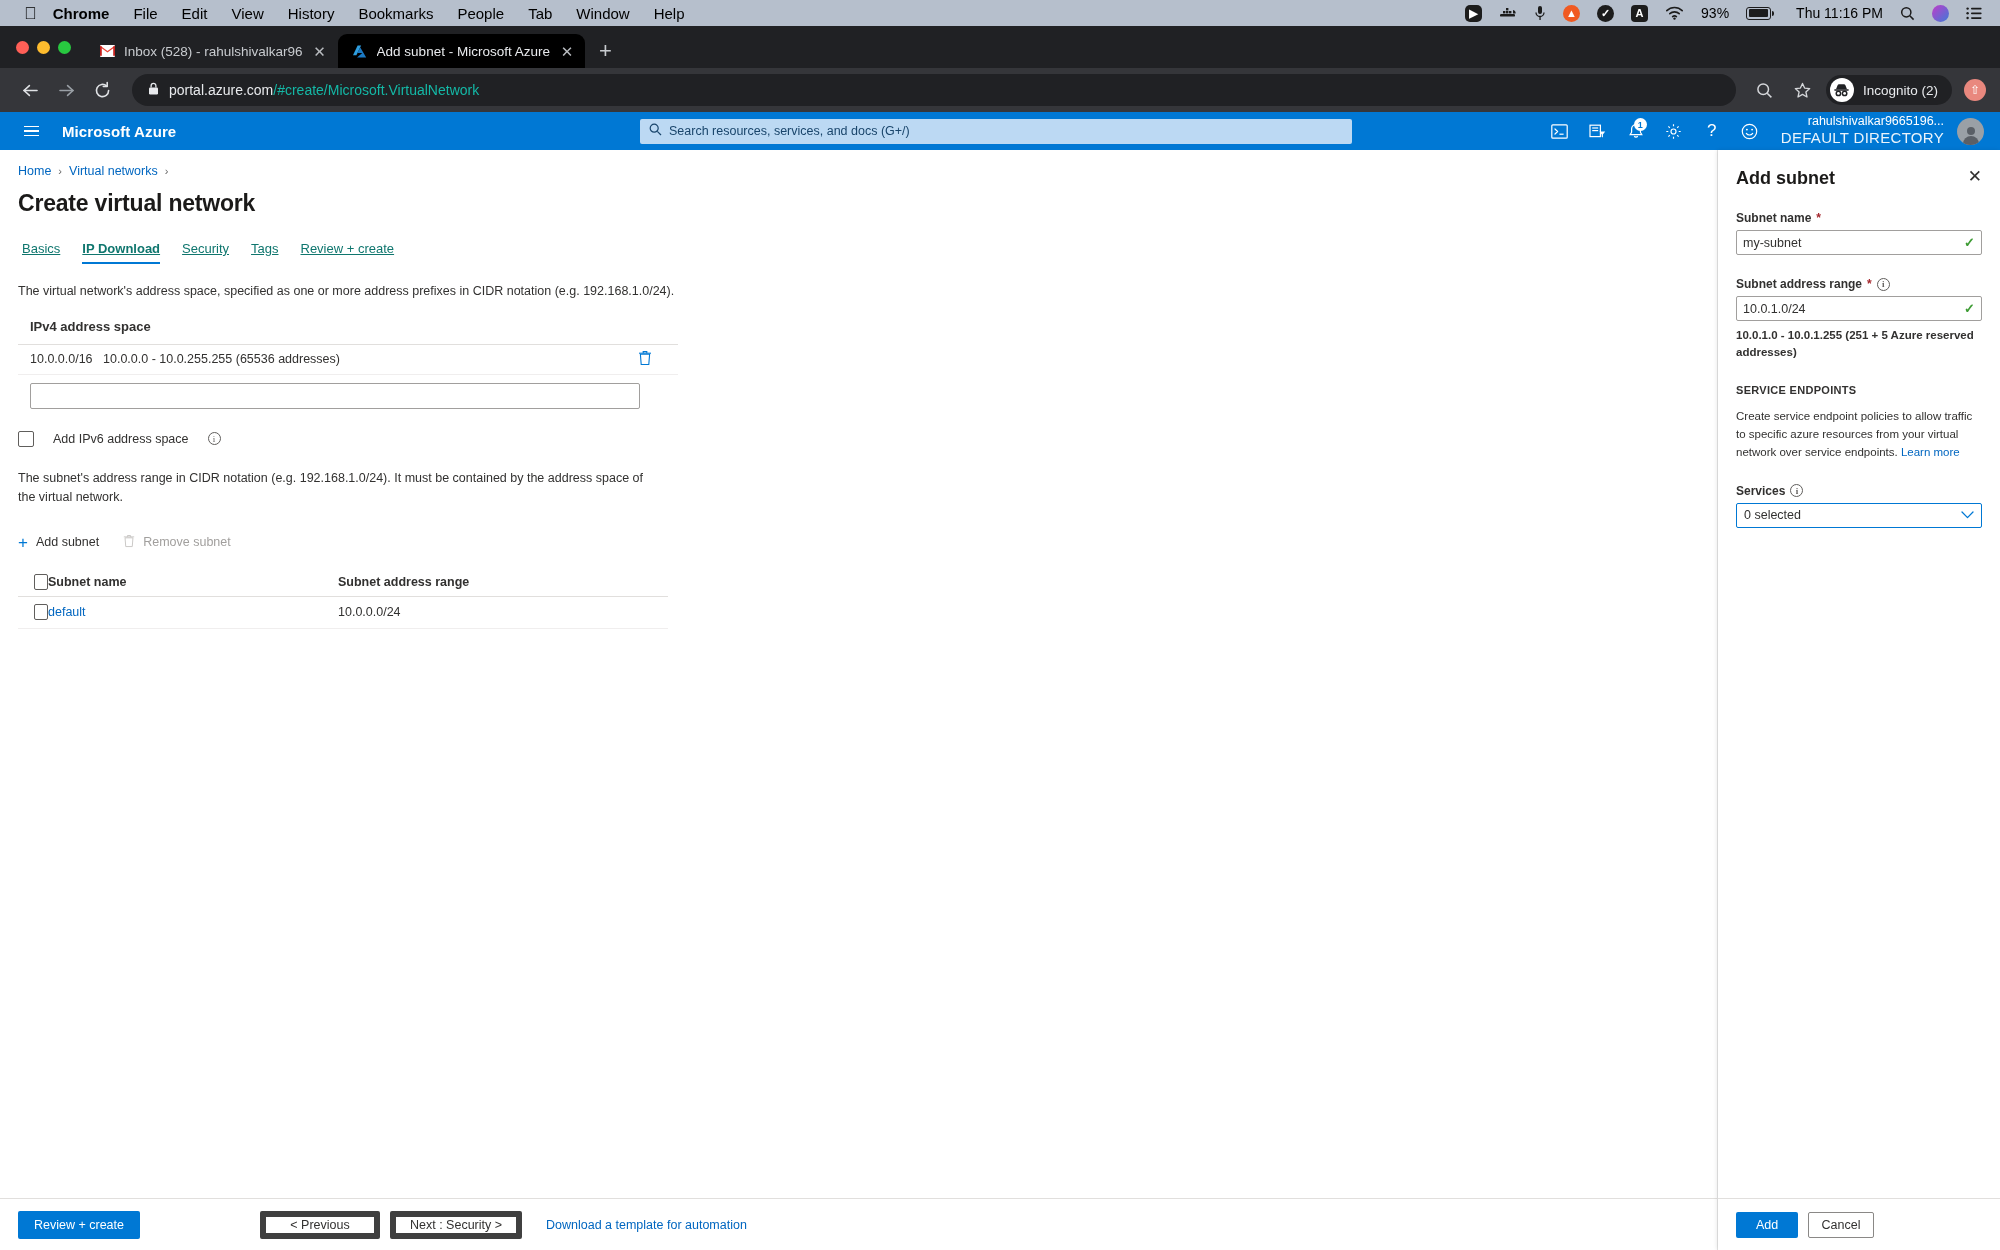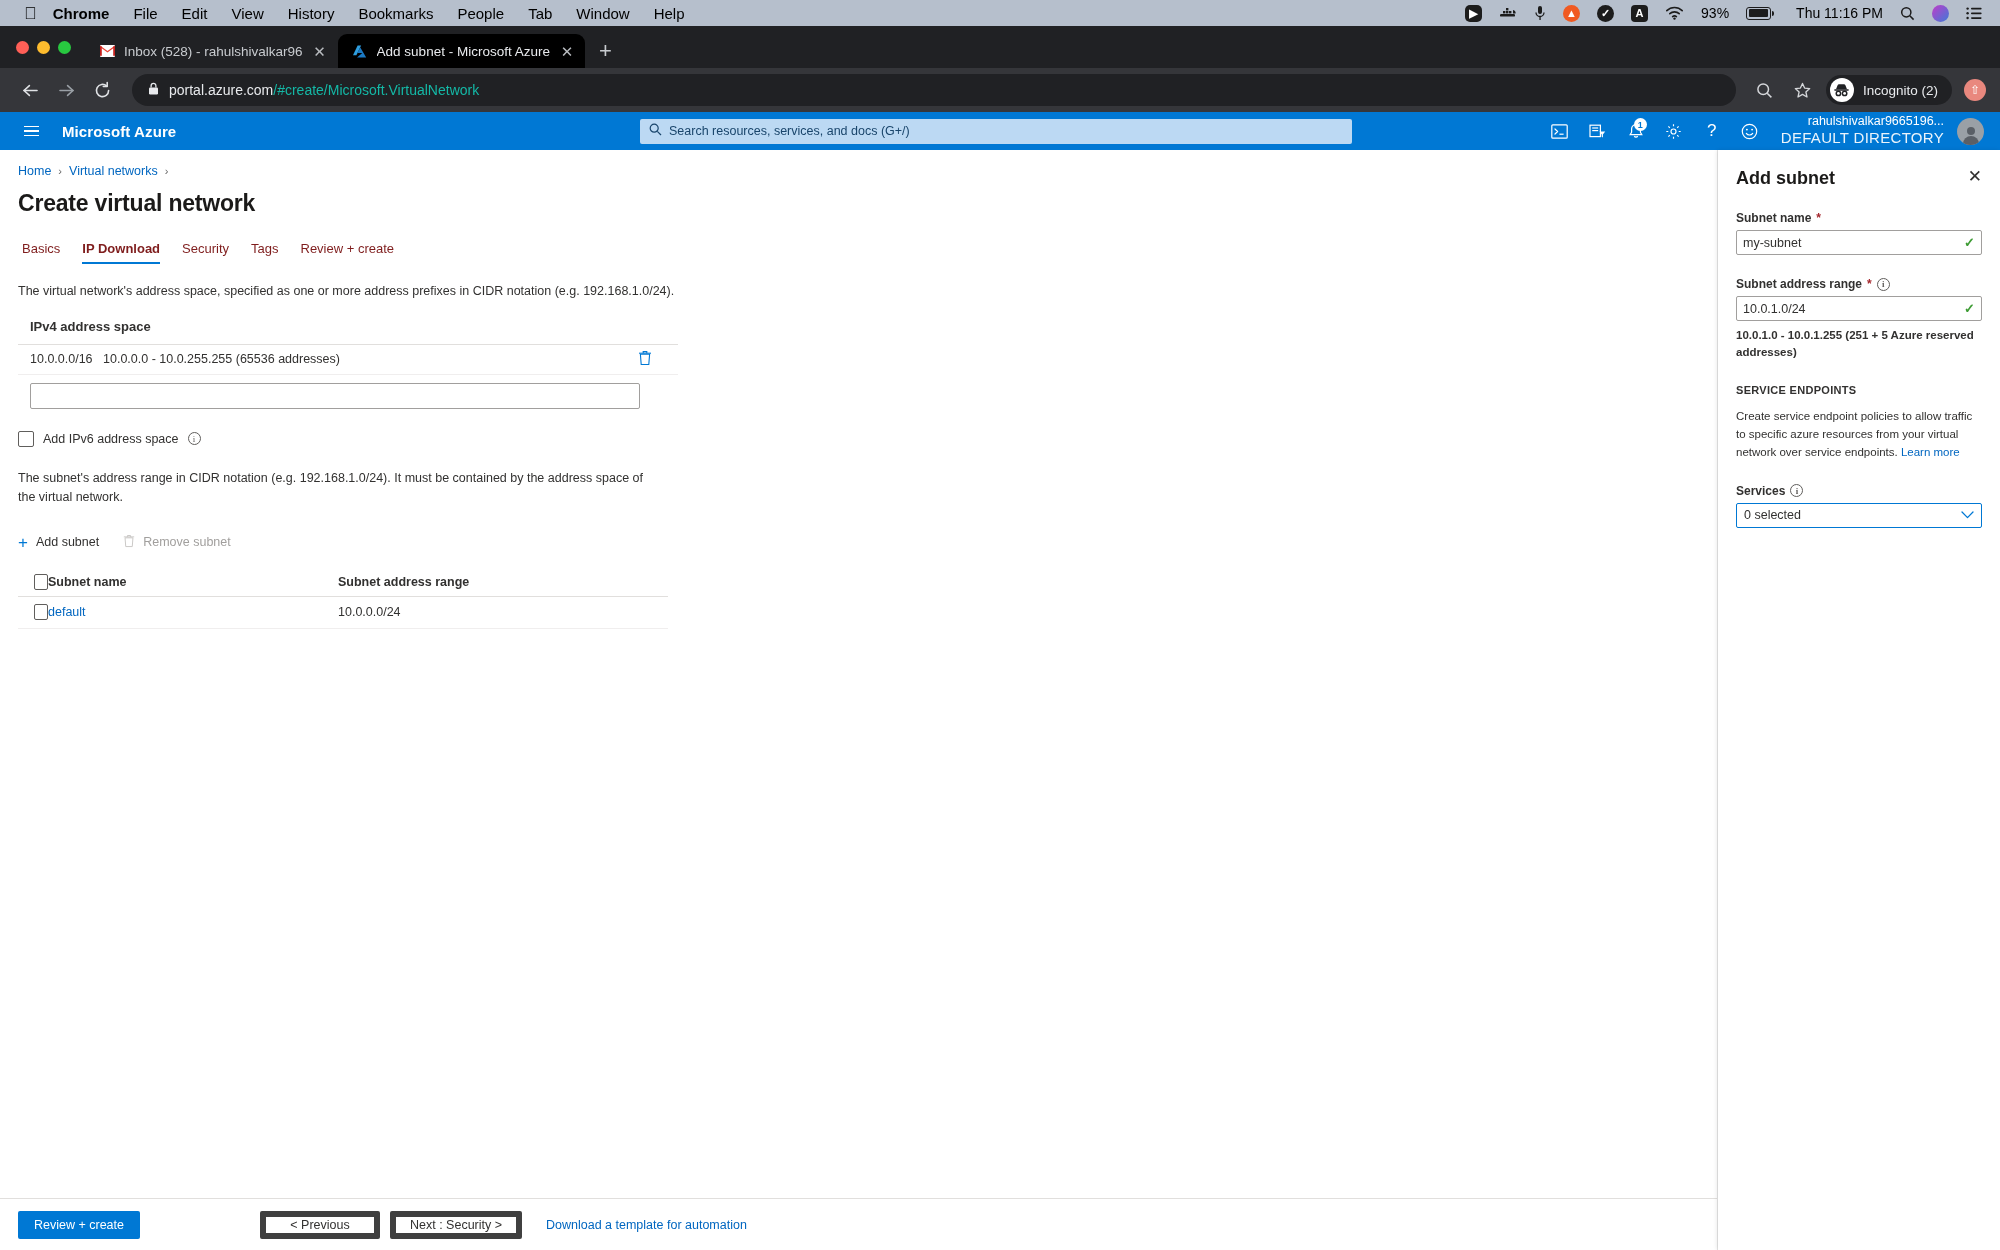--- a/index.html
+++ b/index.html
@@ -103,42 +103,42 @@
 
   
   .az-body { display: flex; height: calc(1250px - 26px - 42px - 44px - 38px); background:#fff; }
   .az-main { flex: 1; position: relative; background: #fff; border-right: 1px solid #e6e6e6;}
   .crumbs { padding: 14px 18px 0 18px; font-size: 12.5px; color: #0066c0; display:flex; align-items:center; gap:7px;}
   .crumbs .sep { color:#666; font-size:11px;}
   .crumbs a { color: #0066c0; text-decoration:none;}
   .page-title { font-size: 23px; font-weight: 600; color: #1b1a19; padding: 12px 18px 0 18px; letter-spacing:-.2px;}
 
   .tabs-row { display:flex; gap: 0; padding: 24px 18px 0 18px; border-bottom: none;}
-  .tab-item { font-size: 13px; color: #7f1d1d; padding: 0 11px 8px 11px; position: relative; cursor:pointer;}
+  .tab-item { font-size: 13px; color: #0f766e; padding: 0 11px 8px 11px; position: relative; cursor:pointer;text-decoration:underline;}
   .tab-item:first-child { padding-left: 4px;}
   .tab-item.sel { font-weight: 700; }
   .tab-item.sel::after {
     content:""; position:absolute; left: 11px; right: 11px; bottom: 0; height: 2px; background: #0078d4;
   }
   .tab-item:first-child.sel::after { left: 4px; }
 
   .main-pad { padding: 0 18px; }
   .desc { font-size: 12.5px; color: #323130; margin-top: 18px; line-height:1.5;}
   .sec-head { font-size: 13px; font-weight:600; color:#323130; margin: 18px 0 0 12px;}
   .grid-table { margin-top: 10px; width: 660px; }
   .grid-hr { border-top: 1px solid #e1dfdd; }
   .grid-row { display: flex; align-items: center; height: 30px; font-size: 12.5px; color:#323130; border-bottom: 1px solid #f0eeee;}
   .grid-row .c1 { width: 85px; padding-left: 12px;}
   .grid-row .c2 { flex: 1; }
   .trash { color:#0078d4; font-size:15px; padding-right: 26px;}
   .addr-input {
     width: 610px; height: 26px; border: 1px solid #a19f9d; border-radius: 2px;
     margin: 8px 0 0 12px; background: #fff;
   }
-  .chk-line { display:flex; align-items:center; gap:9px; margin-top: 22px; font-size:12.5px; color:#323130;}
+  .chk-line { display:flex; align-items:center; gap:19px; margin-top: 22px; font-size:12.5px; color:#323130;}
   .cbox { width: 16px; height: 16px; border: 1px solid #605e5c; border-radius: 2px; background:#fff; display:block;}
   .info-i { width: 13px; height: 13px; border-radius:50%; border:1px solid #605e5c; color:#605e5c; font-size:9px; display:inline-flex; align-items:center; justify-content:center; font-family:"Liberation Serif",serif;}
   .desc2 { font-size:12.5px; color:#323130; margin-top: 22px; width: 645px; line-height:1.55;}
   .cmdbar { display:flex; align-items:center; gap: 24px; margin-top: 26px; font-size:12.5px;}
   .cmd { display:flex; align-items:center; gap:8px; color:#323130;}
   .cmd .plus { color:#0078d4; font-size:17px; line-height:1;}
   .cmd.disabled { color:#a19f9d;}
   .cmd.disabled .tr { color:#c8c6c4;}
 
   .sn-table { margin-top: 18px; width: 650px;}
@@ -587,14 +587,18 @@
       <div class="fselect">
         <span>0 selected</span>
         <span class="chev">
           <svg width="13" height="8" viewBox="0 0 13 8">
               <polyline points="1,1 6.5,6.6 12,1" fill="none" stroke="#0078d4" stroke-width="1.3" stroke-linecap="round" stroke-linejoin="round"></polyline>
             </svg>
         </span>
       </div>
     </div>
 
+    <div class="panel-footer">
+      <button class="btn-add">Add</button>
+      <button class="btn-cancel">Cancel</button>
+    </div>
   </div>
 </div>
 
 </body></html>

